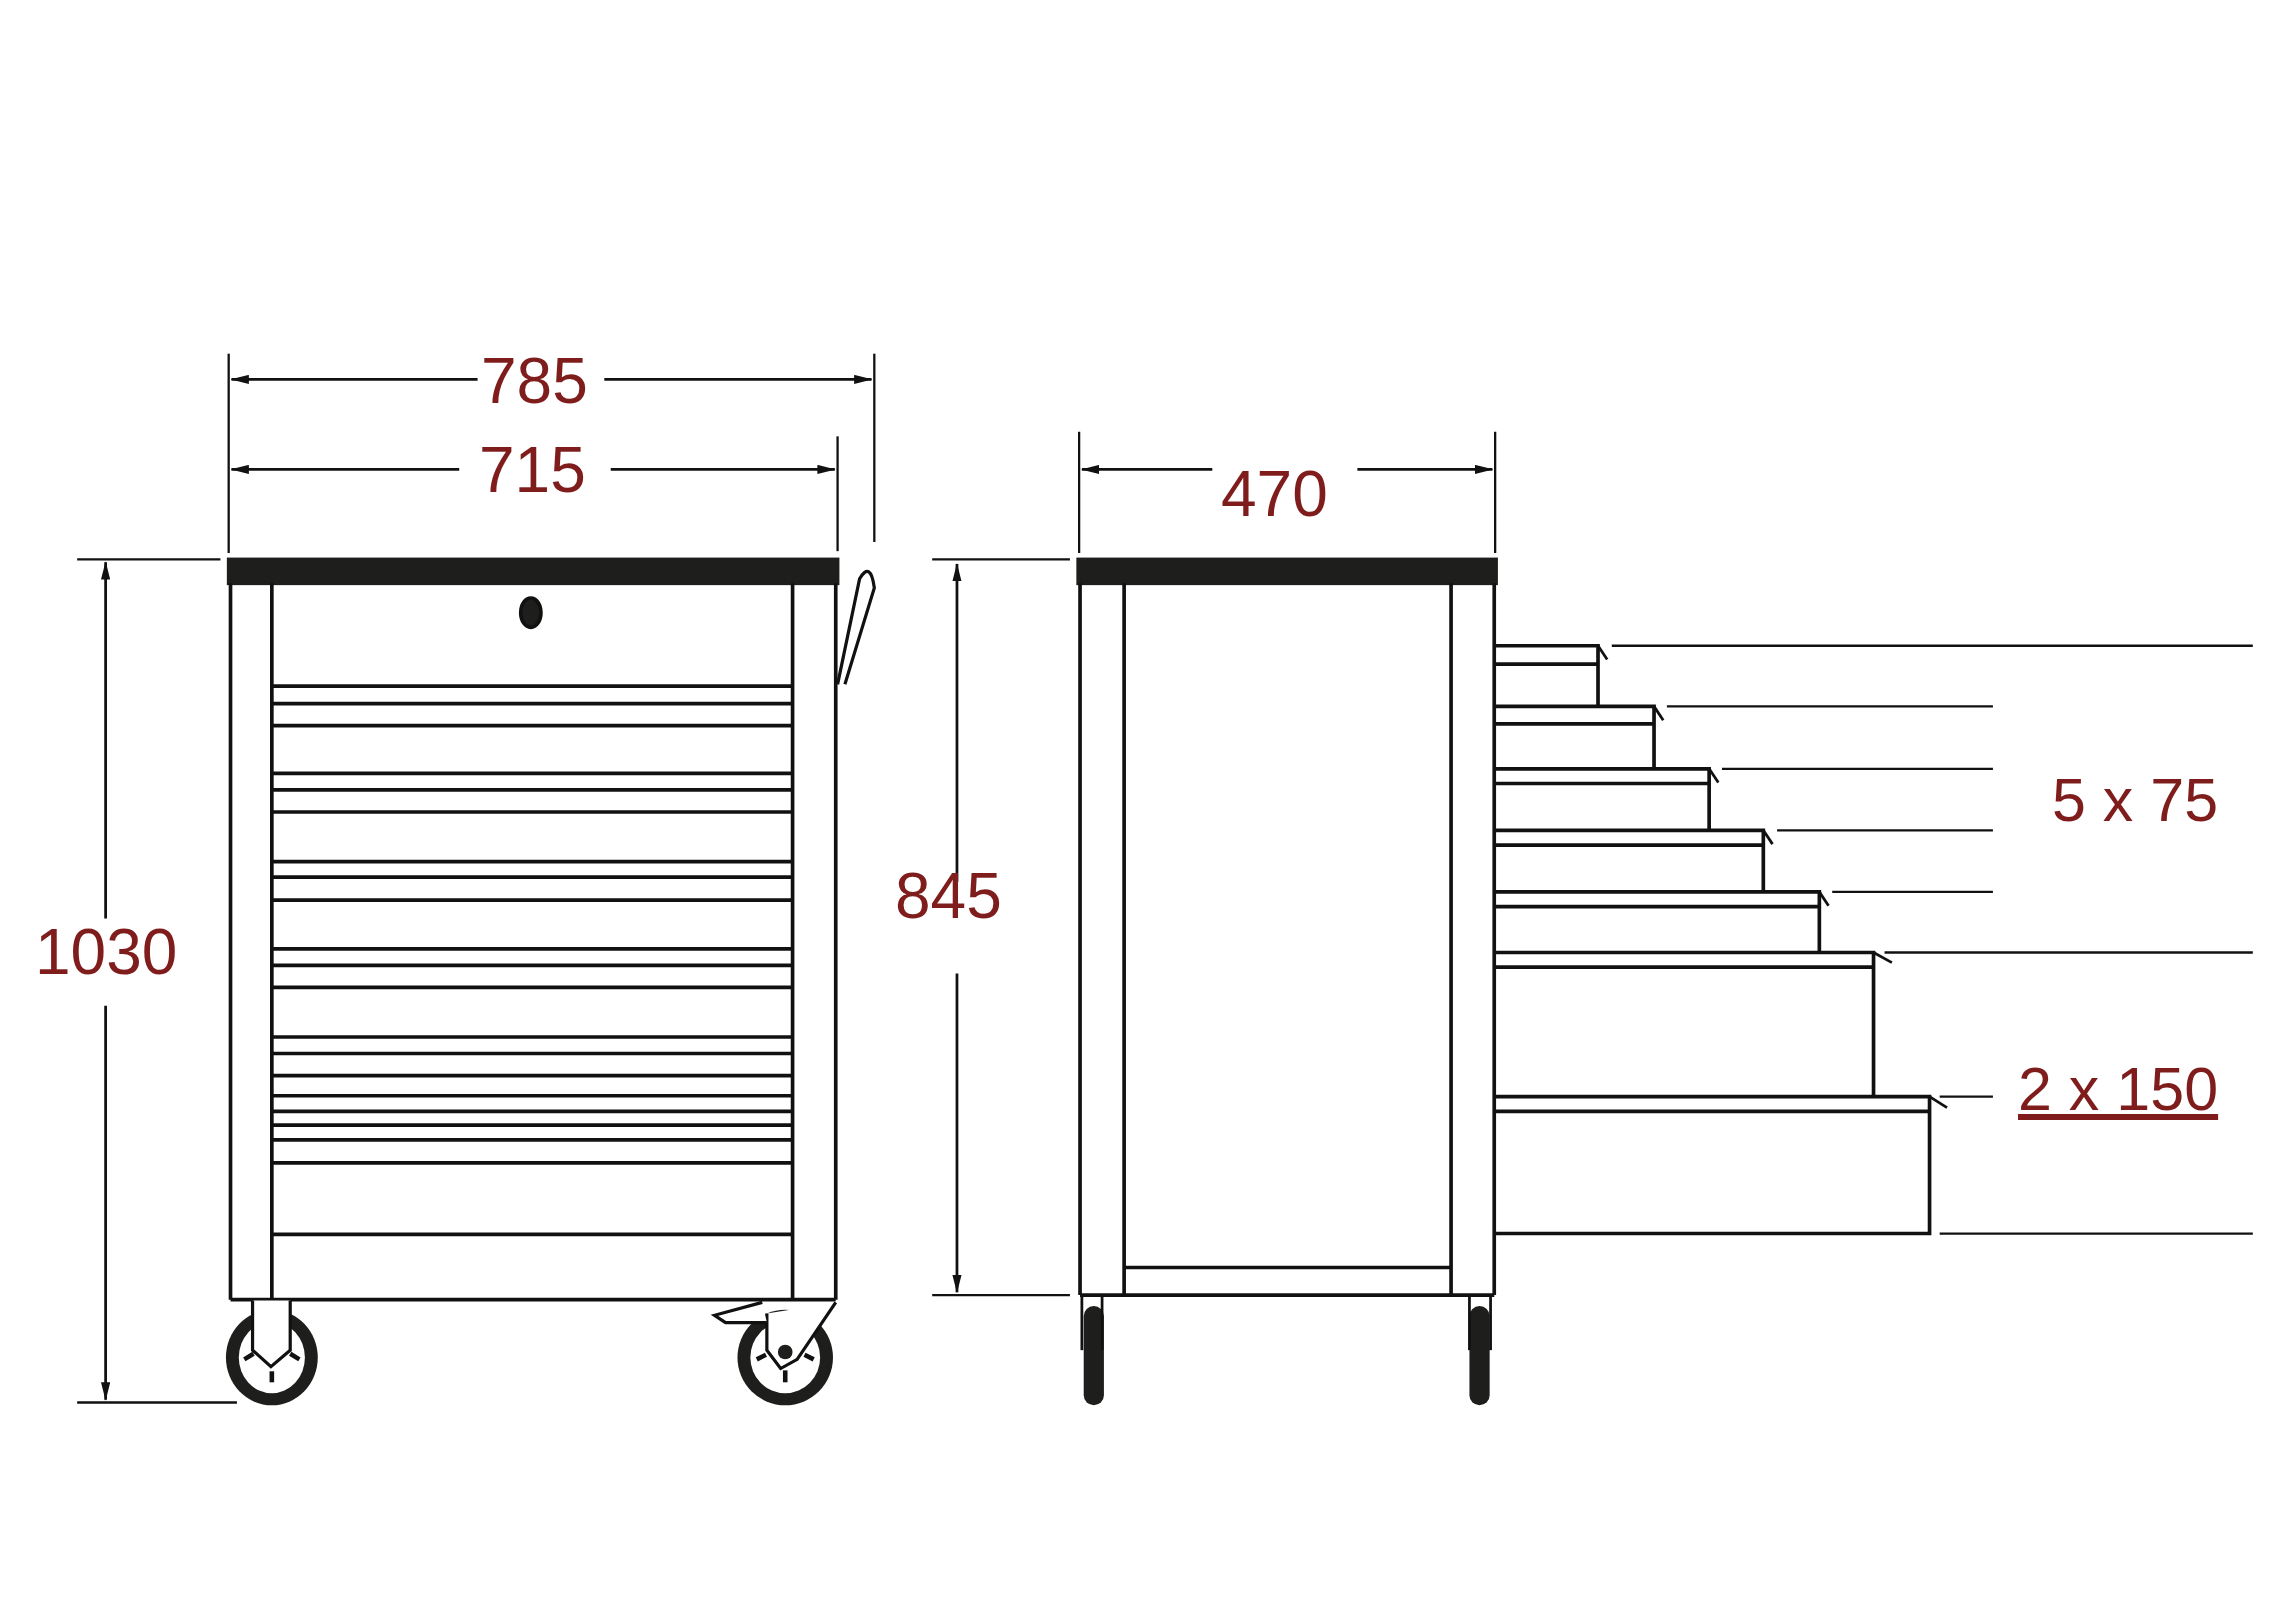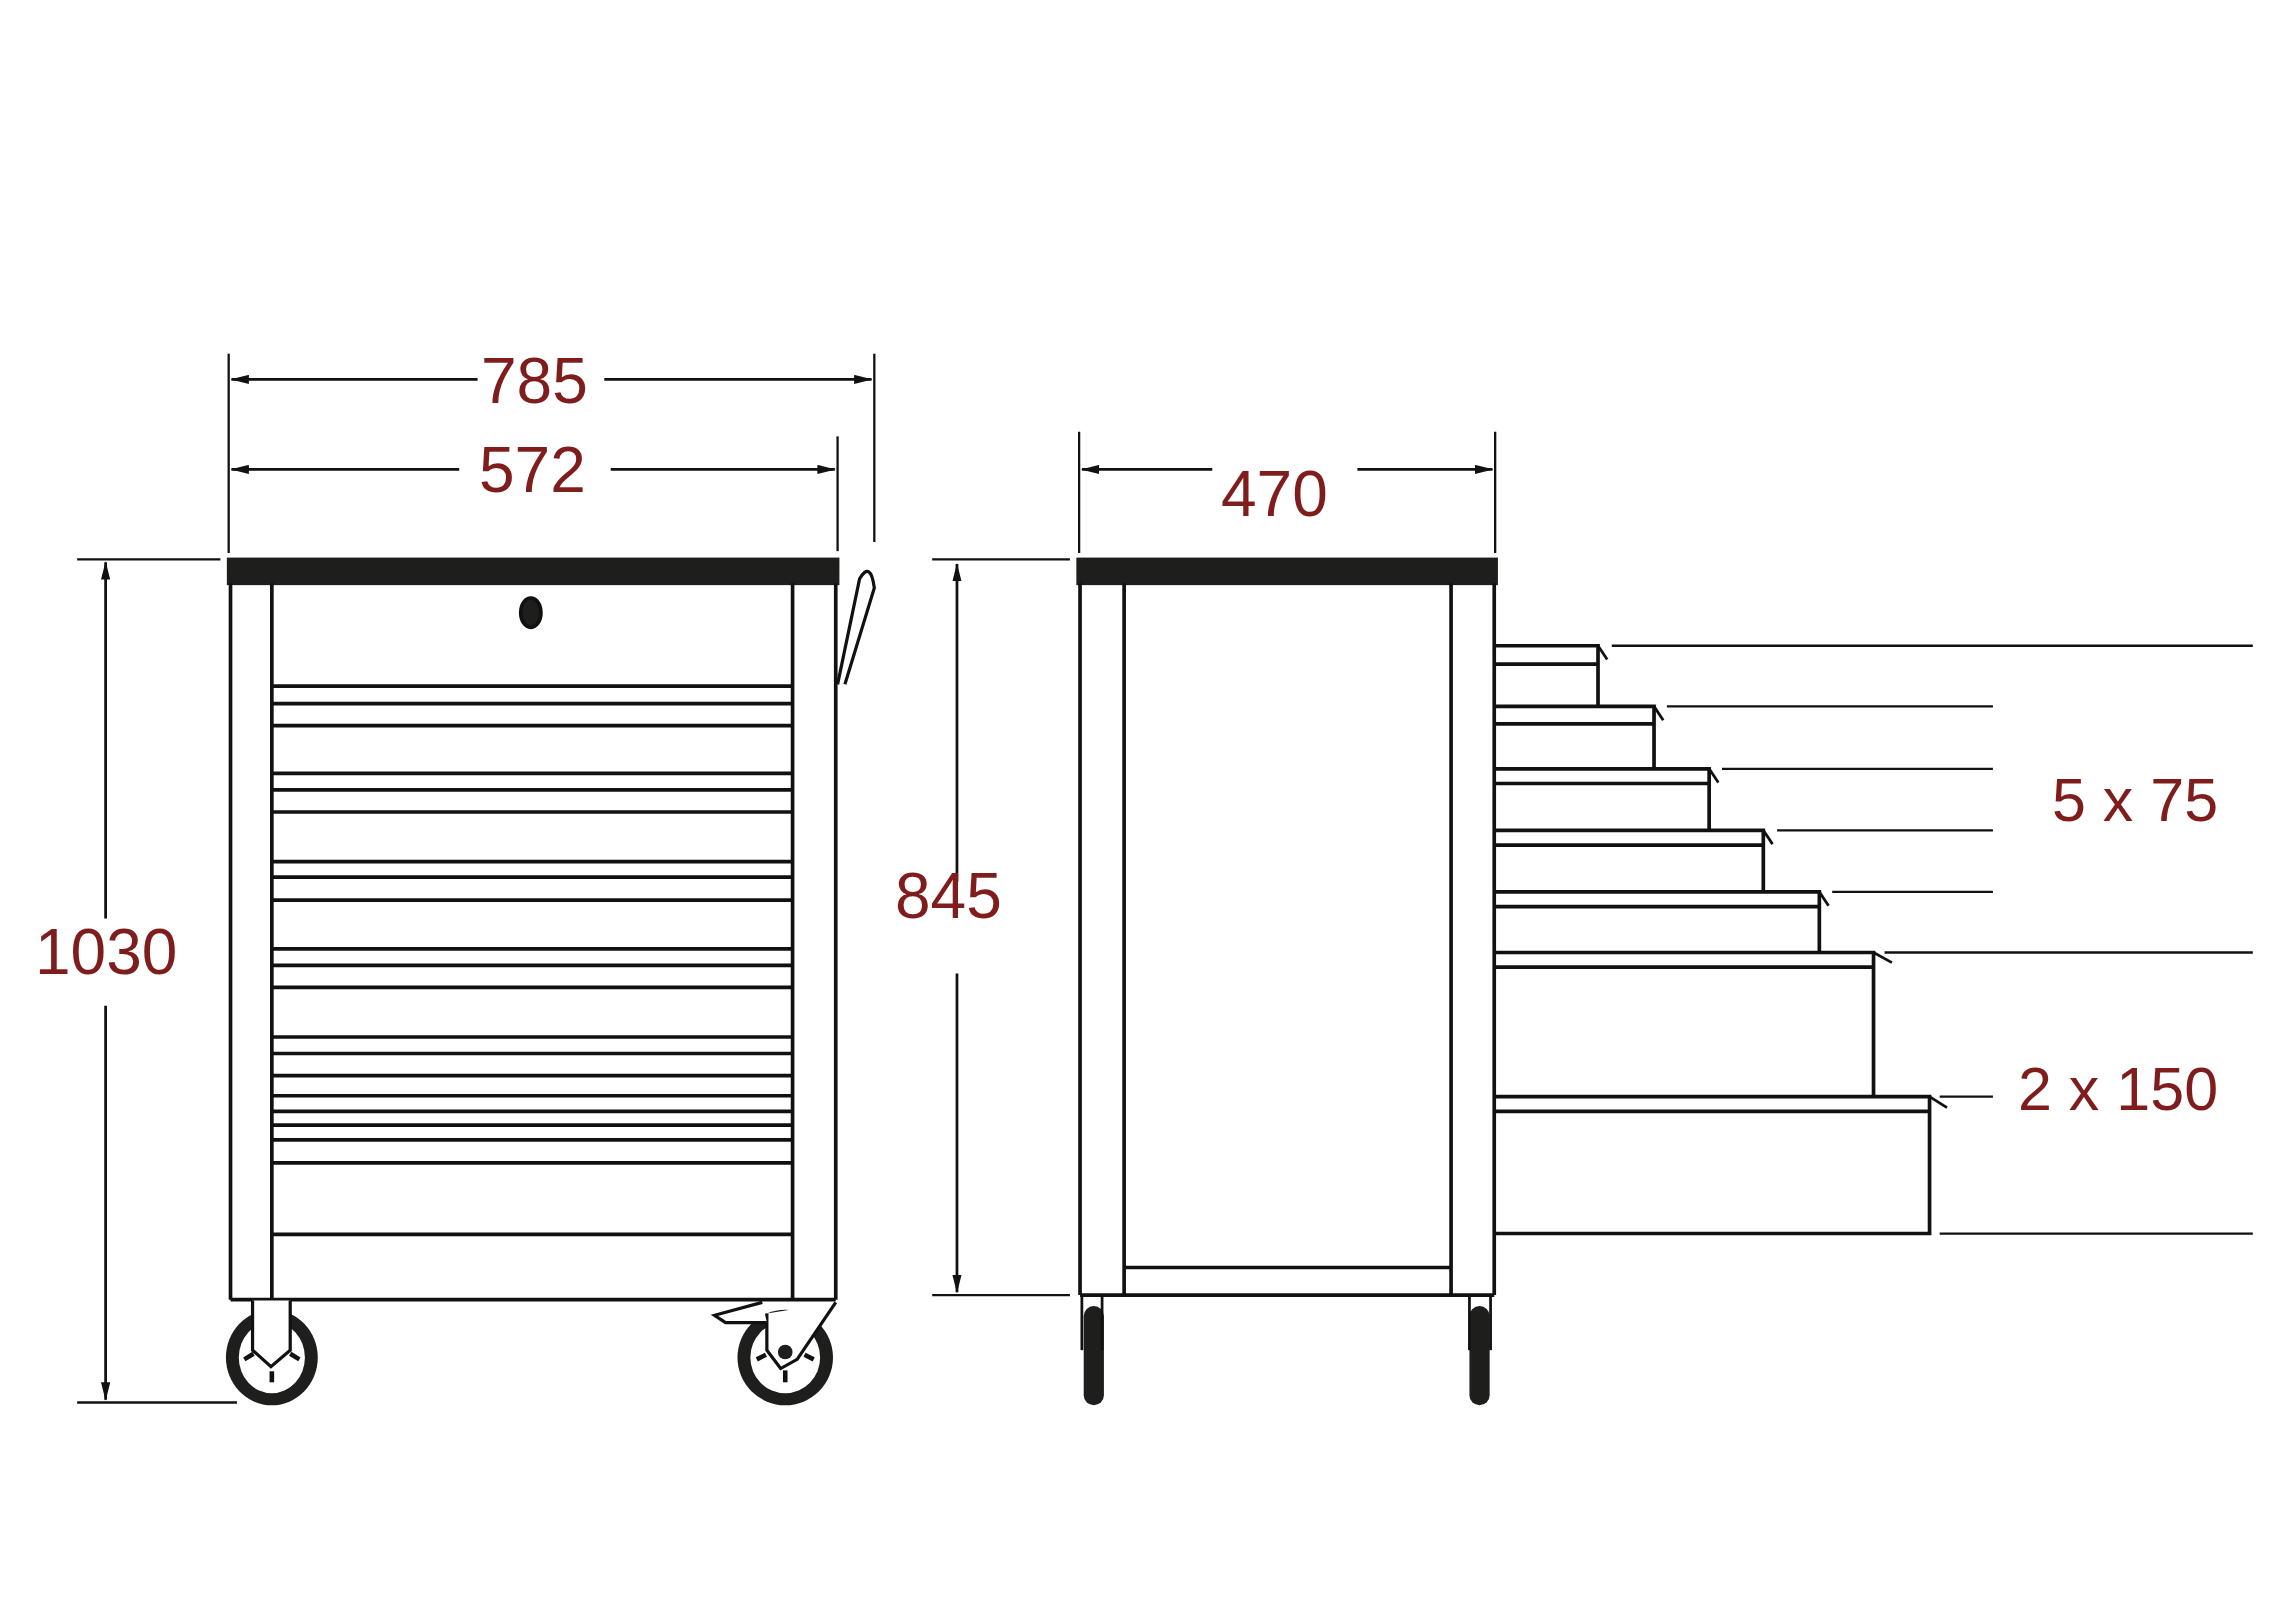--- a/index.html
+++ b/index.html
@@ -216,19 +216,19 @@
 
   <g stroke="#111" stroke-width="3" fill="none">
     <line x1="1178" y1="511" x2="1320" y2="511" marker-start="url(#arr)"></line>
     <line x1="1478" y1="511" x2="1625" y2="511" marker-end="url(#arr)"></line>
     <line x1="1042" y1="614" x2="1042" y2="960" marker-start="url(#arr)"></line>
     <line x1="1042" y1="1060" x2="1042" y2="1407" marker-end="url(#arr)"></line>
   </g>
 </svg>
 
 <div class="label" style="left:481px; top:349px; font-size:64px;">785</div>
-<div class="label" style="left:479px; top:438px; font-size:64px;">572</div>
+<div class="label" style="left:479px; top:438px; font-size:64px;">715</div>
 <div class="label" style="left:35px; top:920px; font-size:64px;text-align:center;">1030</div>
 <div class="label" style="left:1221px; top:462px; font-size:64px;">470</div>
 <div class="label" style="left:895px; top:864px; font-size:64px;">845</div>
 <div class="label" style="left:2052px; top:770px; font-size:61px;text-align:center;">5 x 75</div>
-<div class="label" style="left:2018px; top:1059px; font-size:61px;">2 x 150</div>
+<div class="label" style="left:2018px; top:1059px; font-size:61px;text-decoration:underline;">2 x 150</div>
 
 
 </body></html>

